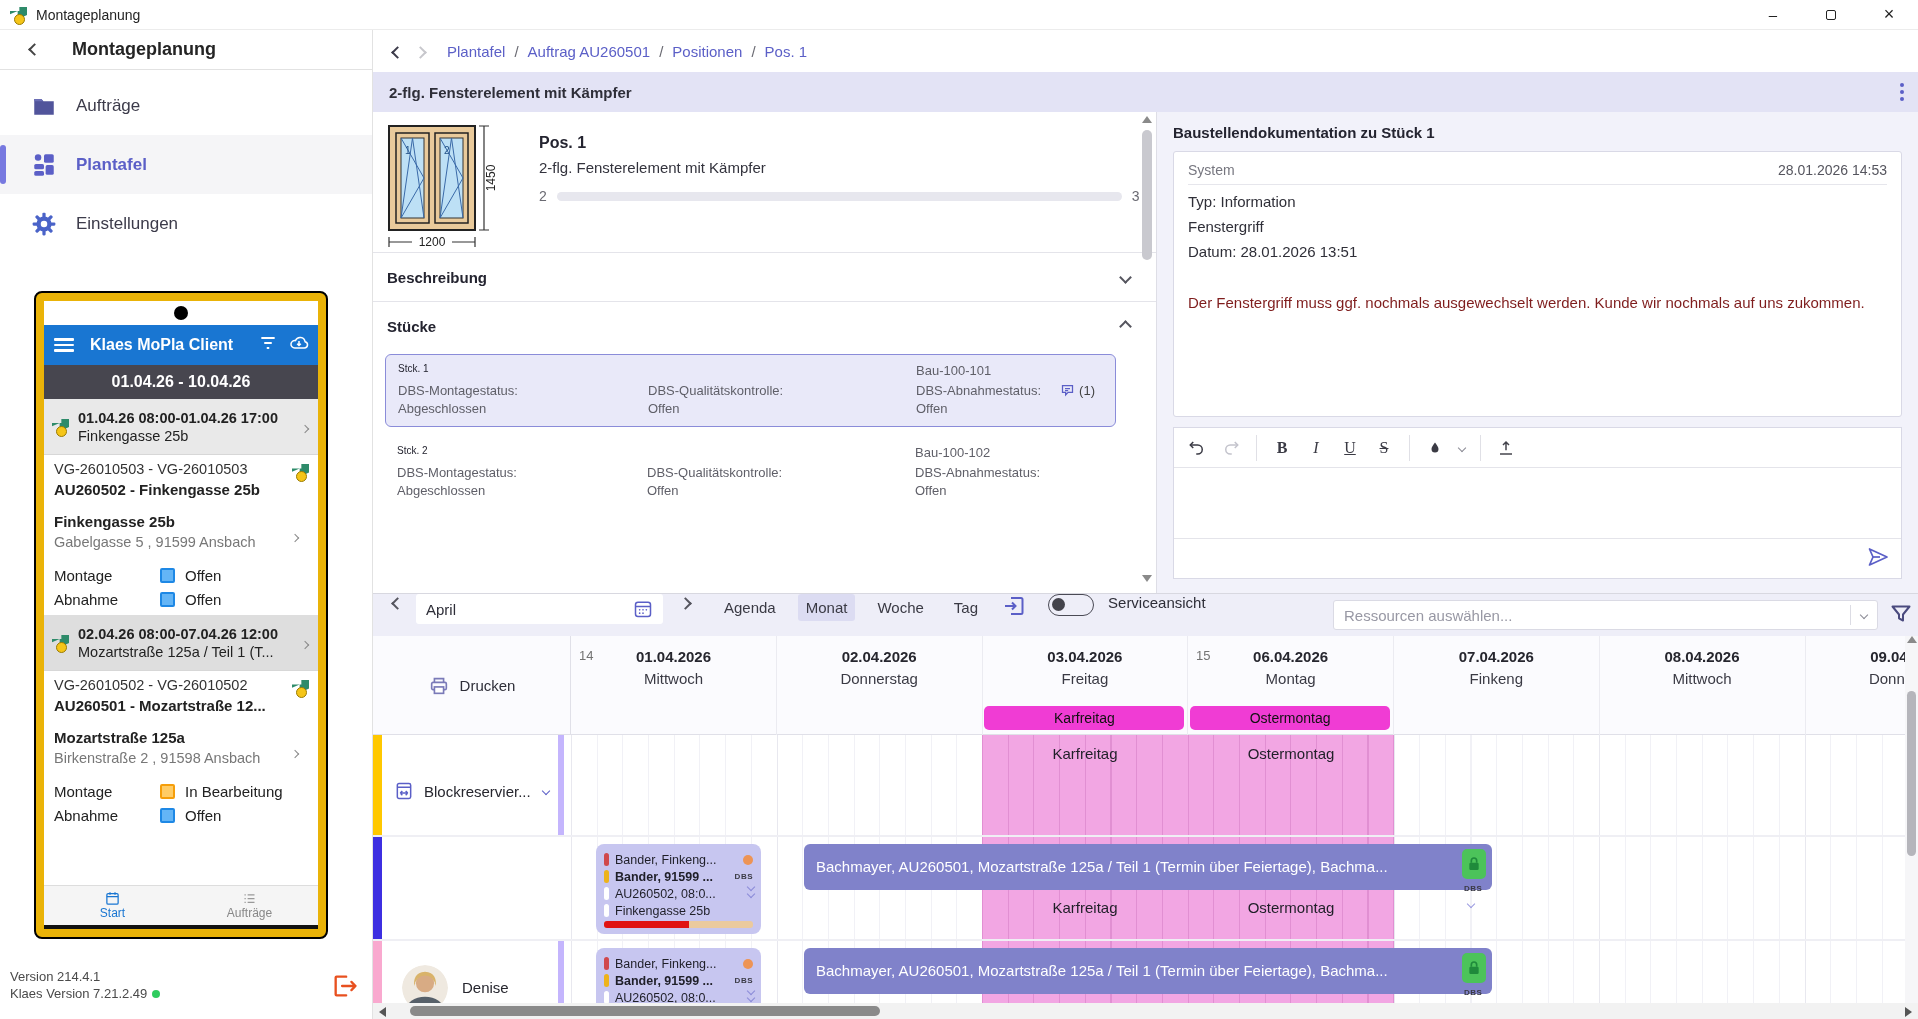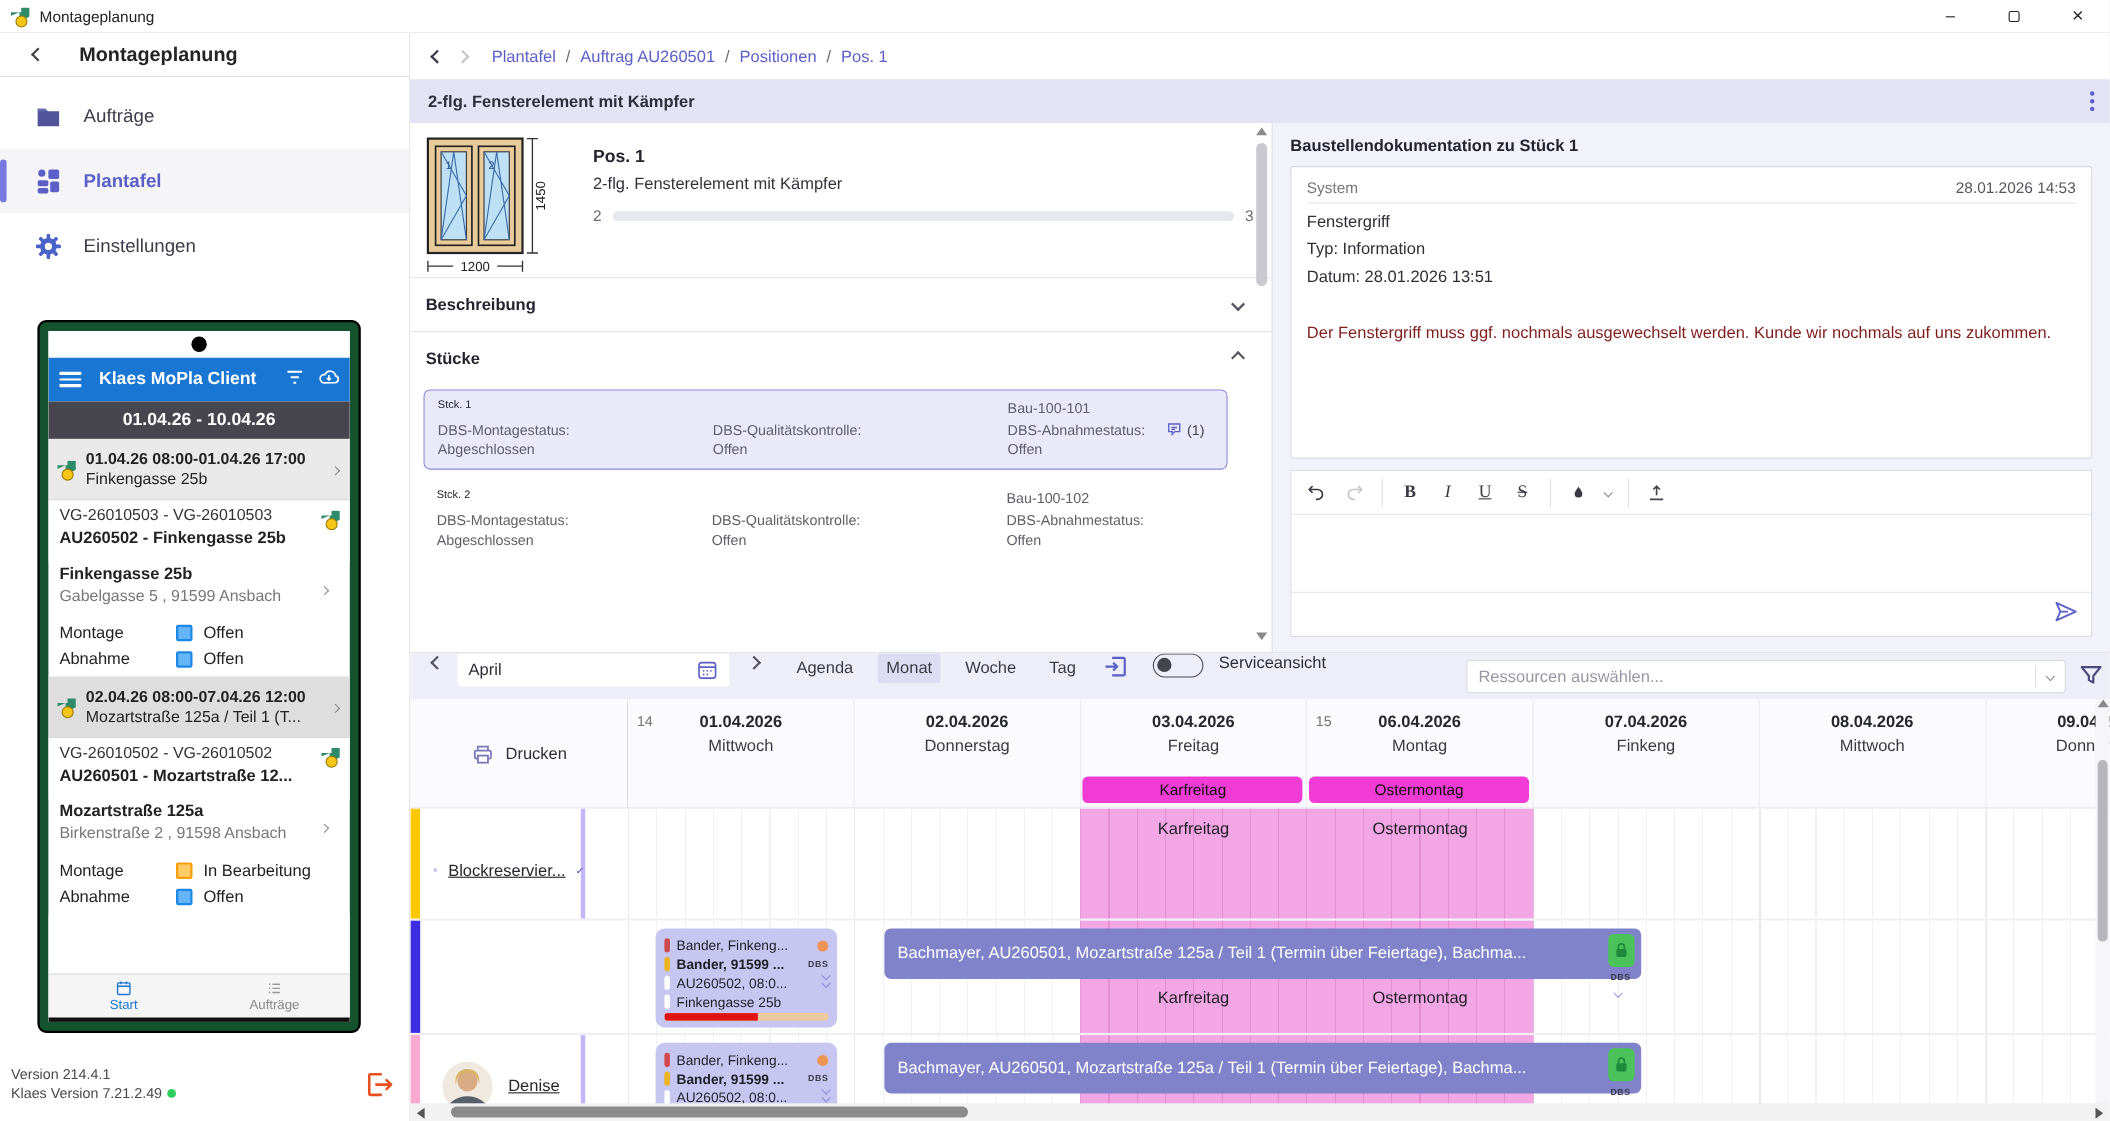--- a/index.html
+++ b/index.html
@@ -34,21 +34,21 @@
   .sb-item.active .sb-label { color:#5b5fc7; font-weight:700; }
 
   .chev { display:inline-block; width:9px; height:9px; border-right:2px solid currentColor; border-bottom:2px solid currentColor; }
   .chev.left { transform:rotate(135deg); }
   .chev.right { transform:rotate(-45deg); }
   .chev.down { transform:rotate(45deg); }
   .chev.up { transform:rotate(-135deg); }
   .chev.sm { width:6px; height:6px; border-width:1.5px; }
 
   
-  .phone { position:absolute; left:34px; top:261px; width:294px; height:648px; background:#14532d; border:2px solid #000; border-radius:8px; padding:8px; }
+  .phone { position:absolute; left:34px; top:261px; width:294px; height:648px; background:#eab308; border:2px solid #000; border-radius:8px; padding:8px; }
   .phone-screen { width:100%; height:100%; background:#fff; display:flex; flex-direction:column; overflow:hidden; }
   .ph-cam { height:24px; background:#fff; position:relative; }
   .ph-cam .dot { position:absolute; left:50%; top:5px; width:14px; height:14px; margin-left:-7px; border-radius:50%; background:#000; }
   .ph-head { height:40px; background:#1976D2; display:flex; align-items:center; color:#fff; }
   .ph-burger { margin-left:10px; width:20px; }
   .ph-burger div { height:2.5px; background:#fff; margin:3px 0; border-radius:1px; }
   .ph-title { margin-left:16px; font-size:16px; font-weight:700; }
   .ph-hicons { margin-left:auto; display:flex; gap:10px; margin-right:8px; }
   .ph-range { height:34px; background:#47464f; color:#fff; font-size:16px; font-weight:700; display:flex; align-items:center; justify-content:center; }
   .ph-appt { height:56px; background:#e9e9e9; border-bottom:1px solid #d7d7d7; display:flex; align-items:center; }
@@ -171,21 +171,21 @@
   .res-head span { font-size:15px; color:#2e2e38; }
   .day-col { position:absolute; top:0; height:99px; width:206px; border-right:1px solid #ebebf1; text-align:center; padding-top:12px; }
   .day-week { position:absolute; left:8px; top:12px; font-size:13px; color:#737373; }
   .day-date { font-size:15px; font-weight:700; color:#26262e; }
   .day-name { font-size:15px; color:#3a3a44; margin-top:5px; }
   .day-banner { position:absolute; left:2px; right:3px; bottom:5px; height:24px; background:#f03cd4; border-radius:5px; font-size:14px; color:#111; display:flex; align-items:center; justify-content:center; }
 
   .sch-body { position:absolute; left:0; top:141px; width:100%; height:269px; overflow:hidden; }
   .srow { position:relative; width:100%; border-bottom:2px solid #efeff4; background:#fff; }
   .srow-bar { position:absolute; left:0; top:0; bottom:0; width:9px; }
-  .srow-label { position:absolute; left:9px; top:0; bottom:0; width:150px; border-right:4px solid #c4b5fd; background:#fff;text-decoration:underline; }
+  .srow-label { position:absolute; left:9px; top:0; bottom:0; width:182px; border-right:6px solid #c4b5fd; background:#fff; }
   .dayarea { position:absolute; left:198px; top:0; bottom:0; width:1450px;
     background-image:
       repeating-linear-gradient(90deg,#e8e8ef 0 1px,transparent 1px 205.7px),
       repeating-linear-gradient(90deg,#f1f1f6 0 1px,transparent 1px 25.7px);
   }
   .holiday-fill { position:absolute; left:411px; top:0; bottom:0; width:412px; background:#f2a6e3;
     background-image:repeating-linear-gradient(90deg,#eägrid 0 0); }
   .holiday-fill { background-image:repeating-linear-gradient(90deg,#e18fd2 0 1px,transparent 1px 25.7px); }
   .hol-label { position:absolute; width:206px; text-align:center; font-size:15px; color:#1f1f28; }
   .block-label { display:flex; align-items:center; padding-top:12px; }
@@ -512,22 +512,22 @@
     </div>
   </div>
 
   <div class="docpanel">
     <div class="doc-title">Baustellendokumentation zu Stück 1</div>
     <div class="doc-card">
       <div class="doc-head">
         <span class="doc-author">System</span>
         <span class="doc-time">28.01.2026 14:53</span>
       </div>
+      <div class="doc-line">Typ: Information</div>
       <div class="doc-line">Fenstergriff</div>
-      <div class="doc-line">Typ: Information</div>
       <div class="doc-line">Datum: 28.01.2026 13:51</div>
       <div class="doc-body">Der Fenstergriff muss ggf. nochmals ausgewechselt werden. Kunde wir nochmals auf uns zukommen.</div>
     </div>
     <div class="editor">
       <div class="ed-toolbar">
         <span class="ed-btn">
             <svg width="18" height="18" viewBox="0 0 24 24" fill="none" stroke="#3a3a44" stroke-width="2">
               <path d="M7 4 3 8l4 4"></path>
               <path d="M3 8h10a6 6 0 1 1 0 12h-2"></path>
             </svg>

